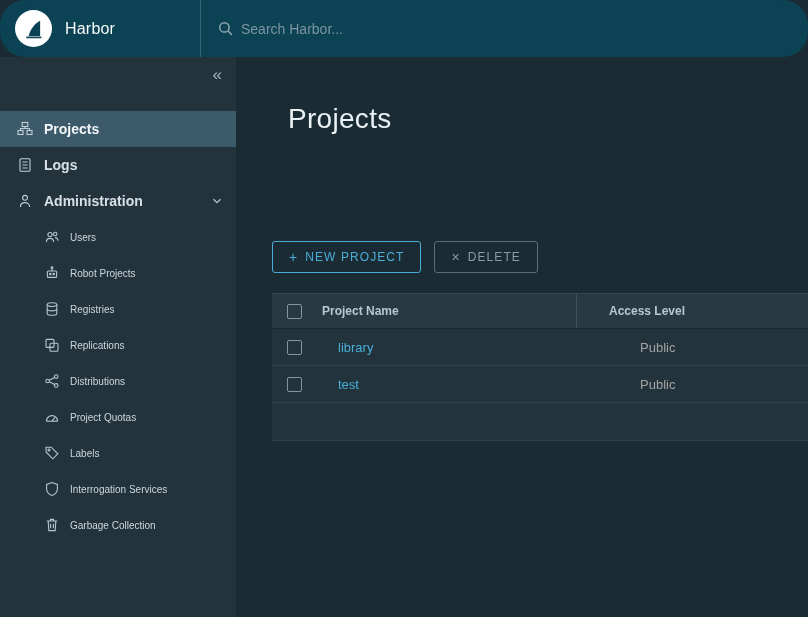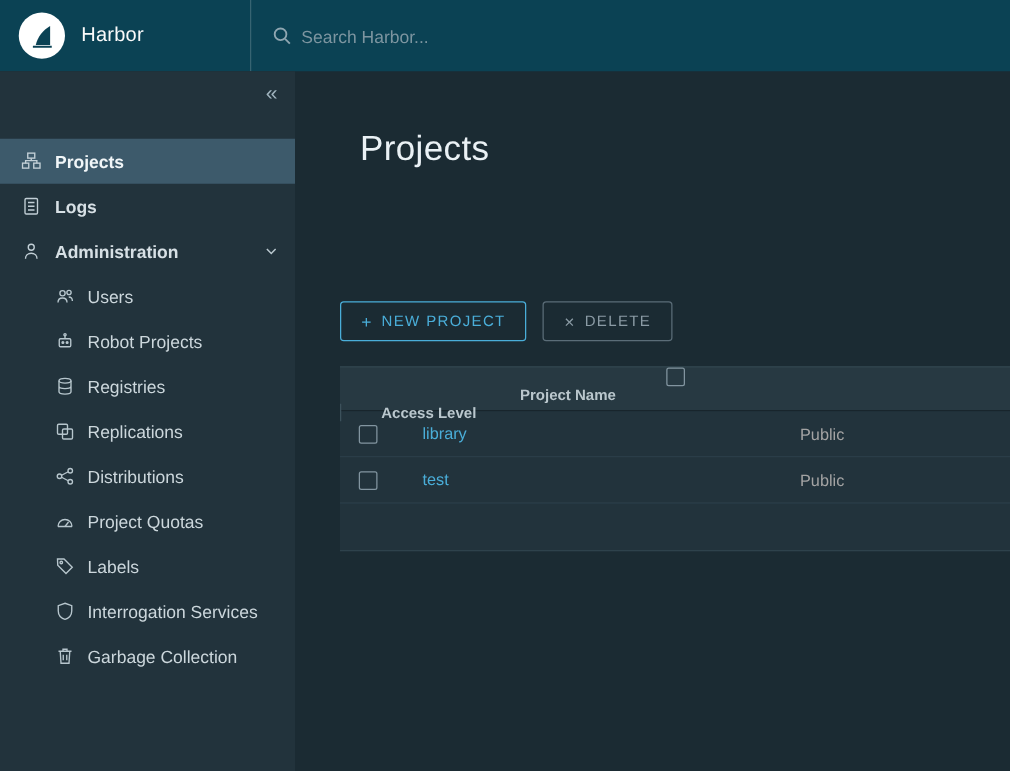--- a/index.html
+++ b/index.html
@@ -7,21 +7,21 @@
   body {
     width:808px; height:617px; overflow:hidden;
     background:#1b2b33;
     font-family:"Liberation Sans", sans-serif;
     color:#cfd8dc;
   }
 
   
   .app-header {
     height:57px; background:#0b4254;
-    display:flex; align-items:stretch;
+    display:flex; align-items:stretch;border-radius:25px;
   }
   .brand {
     width:200px; display:flex; align-items:center; gap:13px;
     padding-left:15px;
   }
   .logo {
     width:37px; height:37px; border-radius:50%; background:#ffffff;
     display:flex; align-items:center; justify-content:center; flex:none;
   }
   .app-name { color:#fafafa; font-size:16px; letter-spacing:0.2px; }
@@ -54,21 +54,21 @@
   .nav-item {
     height:36px; display:flex; align-items:center; gap:11px;
     padding-left:17px; padding-right:12px;
     color:#d7e0e5; font-size:14px; font-weight:bold; cursor:pointer;
   }
   .nav-item.active { background:#3d5a6b; color:#f1f6f8; }
   .nav-item .nav-icon { display:flex; color:#c2cfd6; flex:none; }
   .nav-item .chev { margin-left:auto; color:#b9c7ce; display:flex; }
   .sub-item {
     height:36px; display:flex; align-items:center; gap:10px;
-    padding-left:44px; color:#ccd7dc; font-size:14px; cursor:pointer;
+    padding-left:44px; color:#ccd7dc; font-size:10px; cursor:pointer;
   }
   .sub-item .nav-icon { display:flex; color:#b7c6cd; flex:none; }
 
   
   .main { flex:1; padding-left:36px; position:relative; }
   .page-title {
     margin:46px 0 0 16px; font-size:28px; font-weight:400; color:#eaf1f5;
     letter-spacing:0.3px;
   }
   .toolbar { margin-top:106px; display:flex; gap:13px; }
@@ -82,21 +82,20 @@
   .btn-new { border:1px solid #4aaed9; color:#4aaed9; }
   .btn-delete { border:1px solid #5b6d78; color:#8b9ba5; cursor:default; }
   .btn .glyph { font-size:14px; font-weight:400; }
 
   
   .datagrid { margin-top:20px; }
   .dg-row { display:flex; align-items:center; background:#22333c; border-bottom:1px solid #2e424c; }
   .dg-header {
     height:36px; background:#273942; border-top:1px solid #32464f;
     border-bottom:1px solid #18252c;
-    flex-direction:column;
   }
   .dg-body-row { height:37px;gap:16px; }
   .dg-footer { height:38px; background:#22333c; border-bottom:1px solid #2e424c; }
   .col-check { width:44px; display:flex; align-items:center; justify-content:center; flex:none; }
   .col-name { width:260px; padding-left:6px; flex:none; }
   .col-access { flex:1; padding-left:32px; align-self:stretch; display:flex; align-items:center; }
   .dg-header .col-access { border-left:1px solid #3c515b; }
   .dg-header .hdr { font-size:12px; font-weight:bold; color:#bac7cd; }
   .cell-link { color:#4aaed9; font-size:13px; text-decoration:none; cursor:pointer; }
   .cell-text { color:#a3a3a3; font-size:13px; }

